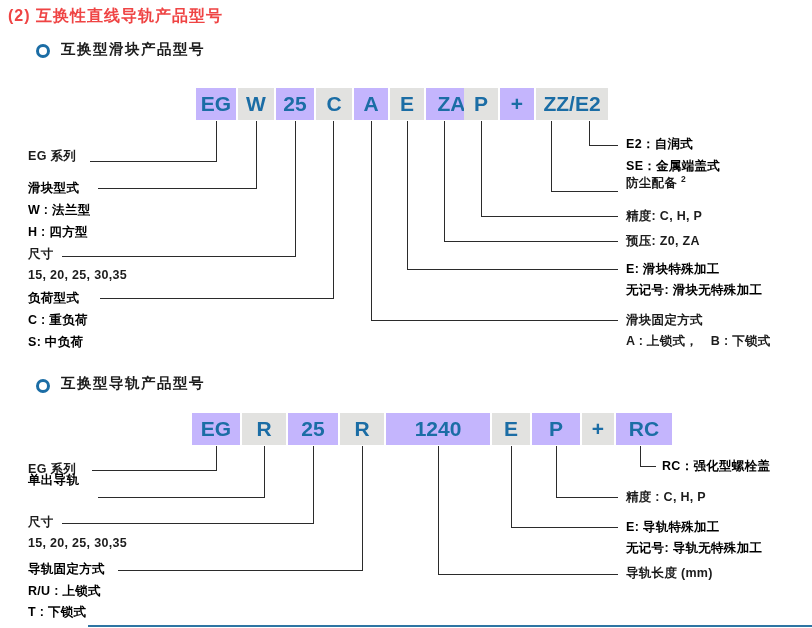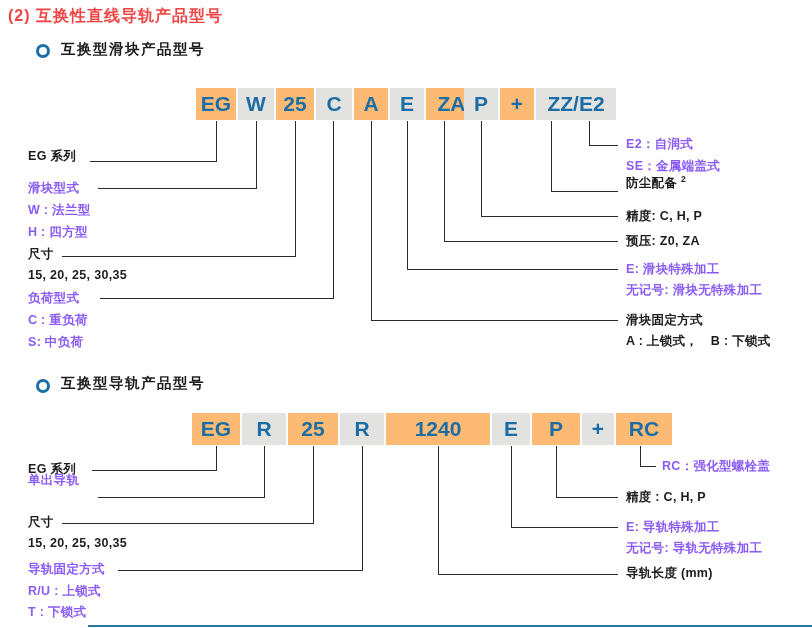--- a/index.html
+++ b/index.html
@@ -5,24 +5,24 @@
   html,body{margin:0;padding:0;background:#fff;}
   .canvas{position:relative;width:812px;height:628px;background:#ffffff;
           font-family:"Liberation Sans","DejaVu Sans",sans-serif;overflow:hidden;}
   .page-title{position:absolute;left:8px;top:6px;font-size:16px;font-weight:bold;
               color:#ef4444;letter-spacing:1px;white-space:nowrap;}
   .bullet{position:absolute;width:8px;height:8px;border:3px solid #1b6da5;border-radius:50%;background:#fff;}
   .section-title{position:absolute;font-size:14.5px;font-weight:bold;color:#1c1c1c;
                  letter-spacing:1.5px;white-space:nowrap;}
   .seg{position:absolute;height:32px;line-height:32px;text-align:center;
        font-weight:bold;font-size:21px;color:#1b6da5;white-space:nowrap;}
-  .seg.light{background:#fdba74;}
+  .seg.light{background:#c4b5fd;}
   .seg.dark{background:#e2e2e0;}
   .lbl{position:absolute;font-size:12.5px;font-weight:bold;line-height:14px;white-space:nowrap;letter-spacing:0.3px;}
-  .lbl.blue{color:#8b5cf6;}
+  .lbl.blue{color:#000000;}
   .lbl.black{color:#1c1c1c;}
   .lbl sup{font-size:8.5px;}
   .lines{position:absolute;left:0;top:0;pointer-events:none;}
   .lines polyline{fill:none;stroke:#2b2b2b;stroke-width:1;shape-rendering:crispEdges;}
   .divider{position:absolute;left:88px;top:625px;width:724px;height:2px;background:#2e75a3;}
 </style>
 </head>
 <body>
 
 <div class="canvas">
@@ -34,21 +34,21 @@
 
   <div class="seg light" style="left:196px;top:88px;width:40px;">EG</div>
   <div class="seg dark" style="left:238px;top:88px;width:36px;">W</div>
   <div class="seg light" style="left:276px;top:88px;width:38px;">25</div>
   <div class="seg dark" style="left:316px;top:88px;width:36px;">C</div>
   <div class="seg light" style="left:354px;top:88px;width:34px;">A</div>
   <div class="seg dark" style="left:390px;top:88px;width:34px;">E</div>
   <div class="seg light" style="left:426px;top:88px;width:51px;">ZA</div>
   <div class="seg dark" style="left:464px;top:88px;width:34px;">P</div>
   <div class="seg light" style="left:500px;top:88px;width:34px;">+</div>
-  <div class="seg dark" style="left:536px;top:88px;width:80px;">ZZ/E2</div>
+  <div class="seg dark" style="left:536px;top:88px;width:72px;">ZZ/E2</div>
 
   <svg class="lines" width="812" height="628">
 
     <polyline points="216,121 216,161 90,161"></polyline>
     <polyline points="256,121 256,188 98,188"></polyline>
     <polyline points="295,121 295,256 62,256"></polyline>
     <polyline points="333,121 333,298 100,298"></polyline>
     <polyline points="371,121 371,320 618,320"></polyline>
     <polyline points="407,121 407,269 618,269"></polyline>
     <polyline points="444,121 444,241 618,241"></polyline>

